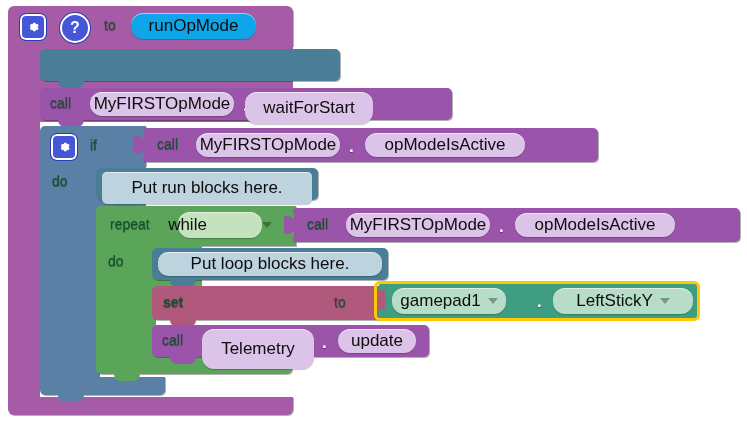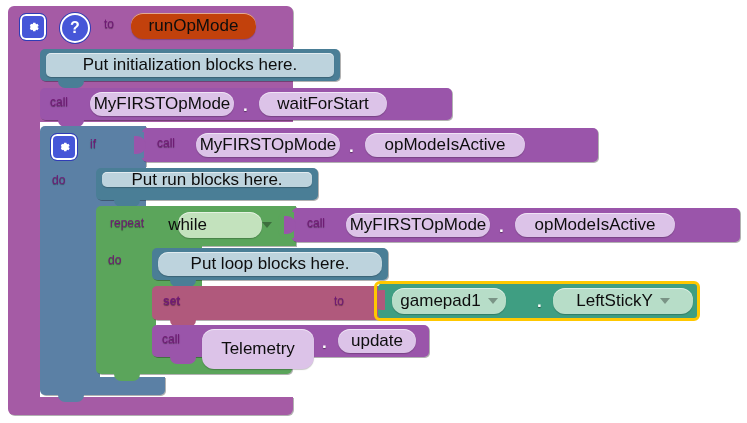--- a/index.html
+++ b/index.html
@@ -9,21 +9,21 @@
     -webkit-font-smoothing:antialiased;
   }
   #canvas{position:absolute;inset:0;}
 
   
   .blk{position:absolute;box-sizing:border-box;}
   .shadow{box-shadow:1px 1px 0 rgba(0,0,0,.30);}
 
   
   .kw{
-    color:#701a75;font-size:12px;line-height:1;
+    color:#14532d;font-size:14px;line-height:1;
     text-shadow:0 1px 1px rgba(0,0,0,.42);
     white-space:nowrap;
   }
   .dot{color:#ffffff;font-size:17px;font-weight:700;text-shadow:0 1px 1px rgba(0,0,0,.42);}
 
   
   .pill{
     position:absolute;box-sizing:border-box;
     border-radius:12px;
     display:flex;align-items:center;justify-content:center;
@@ -31,21 +31,21 @@
     box-shadow:inset 0 1px 0 rgba(255,255,255,.55), 0 1px 1px rgba(0,0,0,.22);
   }
   .pill .caret{
     margin-left:7px;width:0;height:0;
     border-left:5px solid transparent;border-right:5px solid transparent;
     border-top:6px solid rgba(0,0,0,.33);
   }
 
   
   .c-proc{background:#a55ba5;}
-  .p-proc{background:#c2410c;}
+  .p-proc{background:#0ea5e9;}
 
   .c-call{background:#9a55aa;}           
   .p-call{background:#dcc3e8;}
 
   .c-if{background:#5b80a5;}
 
   .c-cmt{background:#4a7e96;}            
   .p-cmt{background:#bdd3dd;}
 
   .c-loop{background:#5ba55b;}
@@ -113,28 +113,27 @@
     </svg>
   </div>
   <div class="ic-help" style="left:60px;top:13px;">
     <span>?</span>
   </div>
   <div class="kw" style="position:absolute;left:104px;top:18px;">to</div>
   <div class="pill p-proc" style="left:131px;top:13px;width:125px;height:26px;">runOpMode</div>
 
   <div class="blk c-cmt shadow" style="left:40px;top:49px;width:300px;height:32px;border-radius:5px;"></div>
   <div class="notch c-cmt" style="left:58px;top:80px;"></div>
-  <div class="pill p-cmt" style="left:46px;top:53px;width:288px;height:24px;border-radius:5px;font-size:17px;">Put initialization blocks here.</div>
 
   <div class="blk c-call shadow" style="left:40px;top:88px;width:412px;height:32px;border-radius:5px;"></div>
   <div class="notch c-call" style="left:58px;top:119px;"></div>
   <div class="kw" style="position:absolute;left:50px;top:96px;">call</div>
   <div class="pill p-call" style="left:90px;top:92px;width:144px;height:24px;">MyFIRSTOpMode</div>
   <div class="dot" style="position:absolute;left:243px;top:96px;">.</div>
-  <div class="pill p-call" style="left:259px;top:92px;width:128px;height:24px;">waitForStart</div>
+  <div class="pill p-call" style="left:245px;top:92px;width:128px;height:32px;">waitForStart</div>
 
   <div class="blk c-if shadow" style="left:40px;top:126px;width:106px;height:40px;border-radius:5px 0 0 0;"></div>
 
   <div class="blk c-call shadow" style="left:142px;top:128px;width:456px;height:34px;border-radius:5px;"></div>
   <div class="socket c-if" style="left:128px;top:132px;width:16px;height:26px;border-radius:8px 0 0 8px;background:#5b80a5;"></div>
   <div class="blk c-if" style="left:134px;top:136px;width:12px;height:18px;border-radius:0 9px 9px 0;background:#9a55aa;"></div>
 
   <div class="ic-gear" style="left:50px;top:133px;">
     <svg width="16" height="16" viewBox="0 0 24 24" aria-hidden="true">
       <path fill="#ffffff" d="M12 8.2a3.8 3.8 0 1 0 0 7.6 3.8 3.8 0 0 0 0-7.6zm0 5.9a2.1 2.1 0 1 1 0-4.2 2.1 2.1 0 0 1 0 4.2z"></path>
@@ -149,21 +148,21 @@
   <div class="pill p-call" style="left:365px;top:133px;width:160px;height:24px;">opModeIsActive</div>
 
   <div class="blk c-if" style="left:40px;top:164px;width:60px;height:215px;"></div>
   <div class="blk c-if" style="left:96px;top:164px;width:50px;height:48px;"></div>
   <div class="blk c-if shadow" style="left:40px;top:377px;width:125px;height:18px;border-radius:0 0 5px 5px;"></div>
   <div class="notch c-if" style="left:58px;top:394px;"></div>
   <div class="kw" style="position:absolute;left:52px;top:174px;">do</div>
 
   <div class="blk c-cmt shadow" style="left:96px;top:168px;width:222px;height:32px;border-radius:5px;"></div>
   <div class="notch c-cmt" style="left:114px;top:199px;"></div>
-  <div class="pill p-cmt" style="left:102px;top:172px;width:210px;height:15px;border-radius:5px;">Put run blocks here.</div>
+  <div class="pill p-cmt" style="left:102px;top:172px;width:210px;height:32px;border-radius:5px;">Put run blocks here.</div>
 
   <div class="blk c-loop shadow" style="left:96px;top:206px;width:200px;height:40px;border-radius:5px 0 0 0;"></div>
 
   <div class="blk c-call shadow" style="left:292px;top:208px;width:448px;height:34px;border-radius:5px;"></div>
   <div class="blk" style="left:278px;top:212px;width:16px;height:26px;border-radius:8px 0 0 8px;background:#5ba55b;"></div>
   <div class="blk" style="left:284px;top:216px;width:12px;height:18px;border-radius:0 9px 9px 0;background:#9a55aa;"></div>
 
   <div class="kw" style="position:absolute;left:110px;top:217px;">repeat</div>
   <div class="pill p-loop" style="left:178px;top:212px;width:84px;height:26px;">
     <span>while</span>

